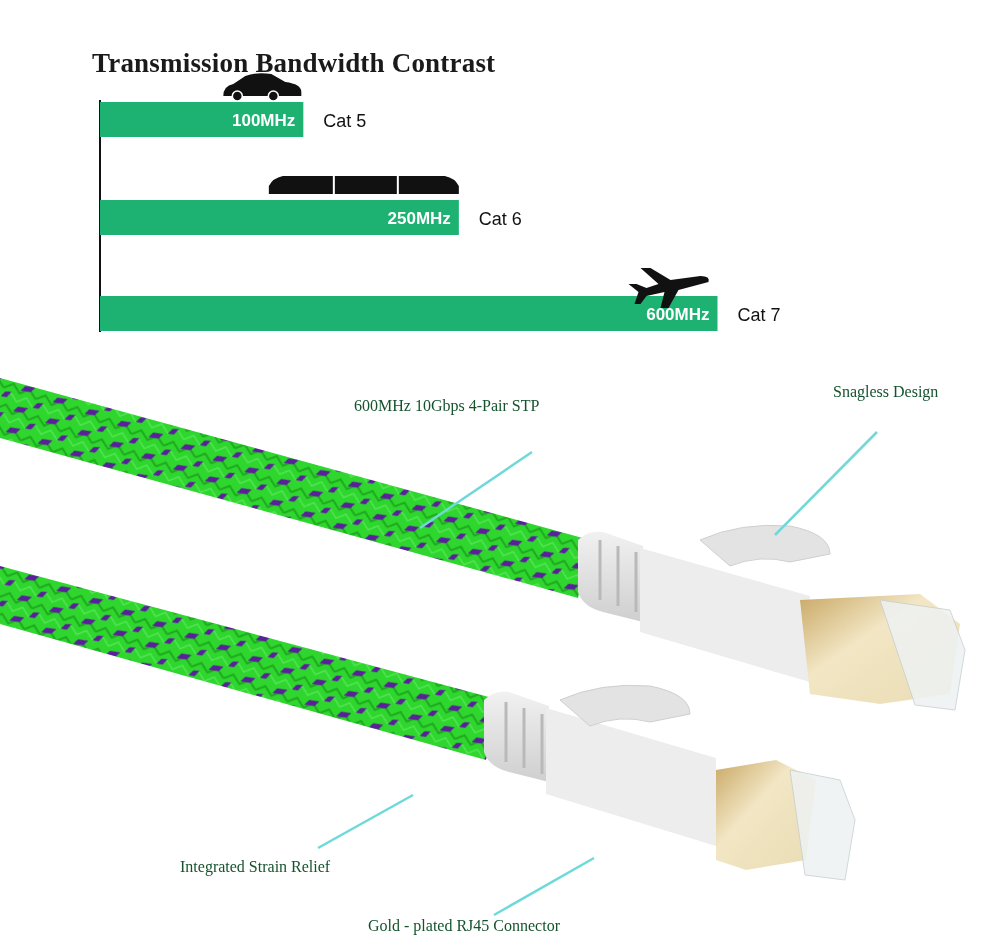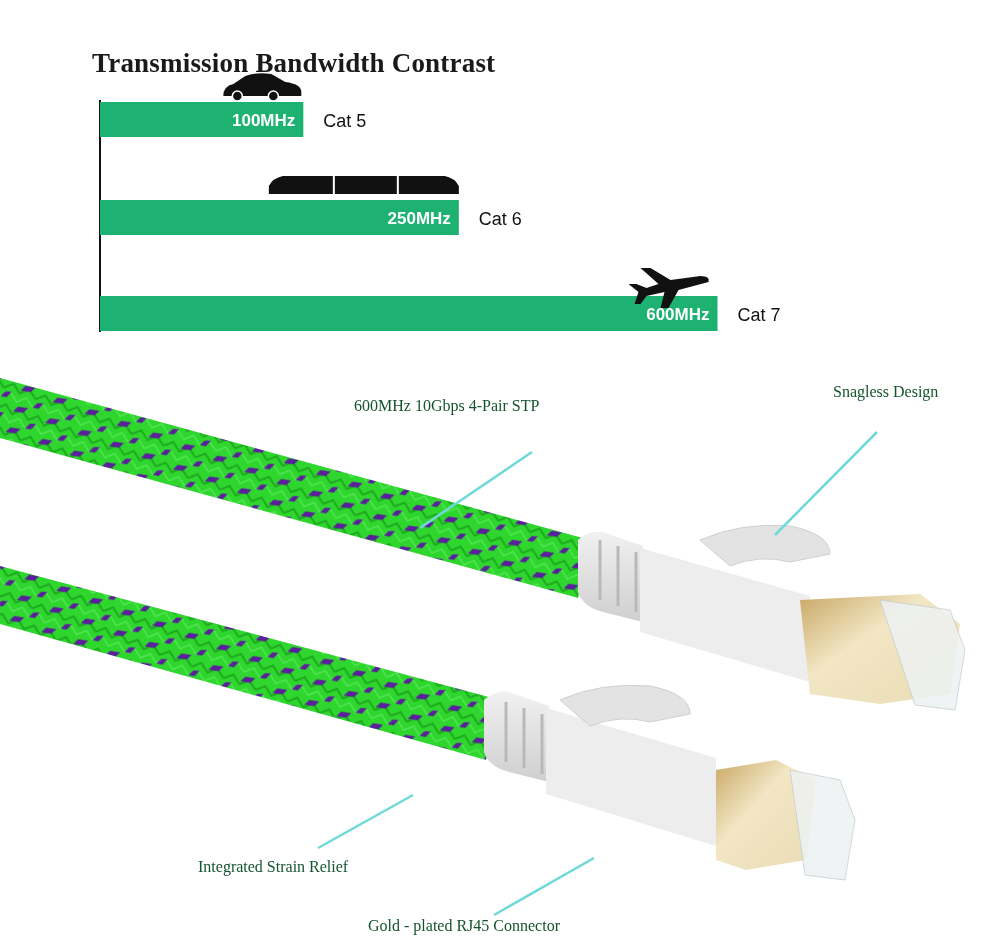--- a/index.html
+++ b/index.html
@@ -79,14 +79,14 @@
   </g>
 
   <line x1="532" y1="452" x2="420" y2="528" stroke="#6fd9d9" stroke-width="2.5"></line>
   <line x1="877" y1="432" x2="775" y2="535" stroke="#6fd9d9" stroke-width="2.5"></line>
   <line x1="318" y1="848" x2="413" y2="795" stroke="#6fd9d9" stroke-width="2.5"></line>
   <line x1="494" y1="915" x2="594" y2="858" stroke="#6fd9d9" stroke-width="2.5"></line>
 </svg>
 
 <div class="callout" style="left:354px;top:397px;">600MHz 10Gbps 4-Pair STP</div>
 <div class="callout" style="left:833px;top:383px;">Snagless Design</div>
-<div class="callout" style="left:180px;top:858px;margin-left:18px;">Integrated Strain Relief</div>
+<div class="callout" style="left:180px;top:858px;">Integrated Strain Relief</div>
 <div class="callout" style="left:368px;top:917px;">Gold - plated RJ45 Connector</div>
 
 </body></html>

